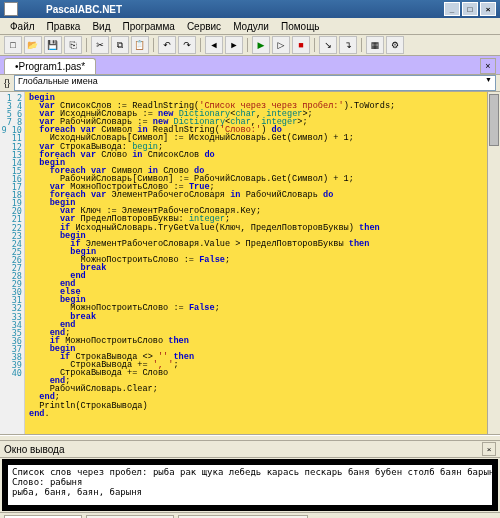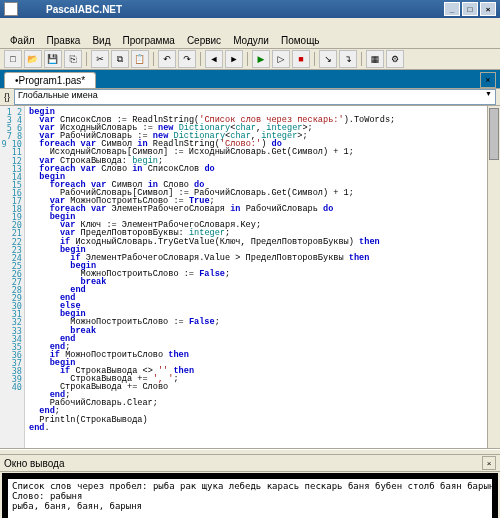--- a/index.html
+++ b/index.html
@@ -15,51 +15,51 @@
   }
   .titlebar .icon { width: 12px; height: 12px; background:#fff; margin-right:4px; display:inline-block; border:1px solid #888;}
   .titlebar .spacer { flex: 1; }
   .titlebar .winbtns { display:flex; gap:2px;}
   .titlebar .winbtn {
     width: 14px; height: 12px; background:#c6d3e2; border:1px solid #fff;
     display:flex; align-items:center; justify-content:center; color:#000; font-size:8px;
   }
   .menubar {
     height: 16px; background:#ece9d8; display:flex; align-items:center;
-    padding:0 4px; border-bottom:1px solid #aca899; font-size:10px;margin-top:14px;
+    padding:0 4px; border-bottom:1px solid #aca899; font-size:10px;
   }
   .menubar .menuitem { padding: 1px 6px; cursor:default; }
   .toolbar {
     height:20px; background:#ece9d8; border-bottom:1px solid #aca899;
     display:flex; align-items:center; padding:0 4px; gap:2px;
   }
   .toolbar .tbtn {
     width:16px; height:16px; border:1px solid #c0c0c0; background:#efefef;
     display:flex; align-items:center; justify-content:center; font-size:9px;
   }
   .toolbar .sep { width:1px; height:14px; background:#aca899; margin:0 2px; }
   .tabbar {
-    height:18px; background:#0369a1; display:flex; align-items:flex-end;
+    height:18px; background:#c4b5fd; display:flex; align-items:flex-end;
     padding:0 4px; border-bottom:1px solid #aca899;
   }
   .tab {
     padding:2px 10px; background:#fff; border:1px solid #aca899; border-bottom:none;
     border-radius:3px 3px 0 0; font-size:10px; margin-right:2px;
   }
   .tabbar .x { margin-left:auto; width:14px;height:14px;border:1px solid #aca899;display:flex;align-items:center;justify-content:center;}
   .scope {
     height:16px; background:#ece9d8; border-bottom:1px solid #aca899;
     display:flex; align-items:center; padding:0 4px;
   }
   .scope .dd {
     flex:1; height:14px; border:1px solid #7f9db9; background:#fff;
     display:flex; align-items:flex-start; padding:0 3px; font-size:9px;
   }
   .scope .dd .arrow{ margin-left:auto; font-size:7px;}
-  .editor-wrap { display:flex; height:342px; background:#ffffff; border-bottom:1px solid #aca899;}
+  .editor-wrap { display:flex; height:342px; background:#fde047; border-bottom:1px solid #aca899;}
   .gutter {
     width:22px; background:#f0f0f0; border-right:1px solid #d0d0d0;
     text-align:right; color:#2b91af; font-family:Consolas,monospace; font-size:8.5px;
     padding:2px 2px 0 0; line-height:8.1px;
   }
   .code {
     flex:1; font-family:Consolas,'Courier New',monospace; font-size:8.6px;
     line-height:8.1px; white-space:pre; padding:2px 0 0 4px; overflow:hidden; color:#000;
   }
   .code .kw{ color:#0000cc; font-weight:bold;}
@@ -187,21 +187,21 @@
 33
 34
 35
 36
 37
 38
 39
 40
 </div>
   <div class="code" id="code"><span class="kw">begin</span>
-  <span class="kw">var</span> СписокСлов := ReadlnString(<span class="st">'Список слов через пескарь:'</span>).ToWords;
+  <span class="kw">var</span> СписокСлов := ReadlnString(<span class="st">'Список через через пробел:'</span>).ToWords;
   <span class="kw">var</span> ИсходныйСловарь := <span class="kw">new</span> <span class="tp">Dictionary</span>&lt;<span class="tp">char</span>, <span class="tp">integer</span>&gt;;
   <span class="kw">var</span> РабочийСловарь := <span class="kw">new</span> <span class="tp">Dictionary</span>&lt;<span class="tp">char</span>, <span class="tp">integer</span>&gt;;
   <span class="kw">foreach</span> <span class="kw">var</span> Символ <span class="kw">in</span> ReadlnString(<span class="st">'Слово:'</span>) <span class="kw">do</span>
     ИсходныйСловарь[Символ] := ИсходныйСловарь.Get(Символ) + 1;
   <span class="kw">var</span> СтрокаВывода: <span class="tp">begin</span>;
   <span class="kw">foreach</span> <span class="kw">var</span> Слово <span class="kw">in</span> СписокСлов <span class="kw">do</span>
   <span class="kw">begin</span>
     <span class="kw">foreach</span> <span class="kw">var</span> Символ <span class="kw">in</span> Слово <span class="kw">do</span>
       РабочийСловарь[Символ] := РабочийСловарь.Get(Символ) + 1;
     <span class="kw">var</span> МожноПостроитьСлово := <span class="kw">True</span>;

